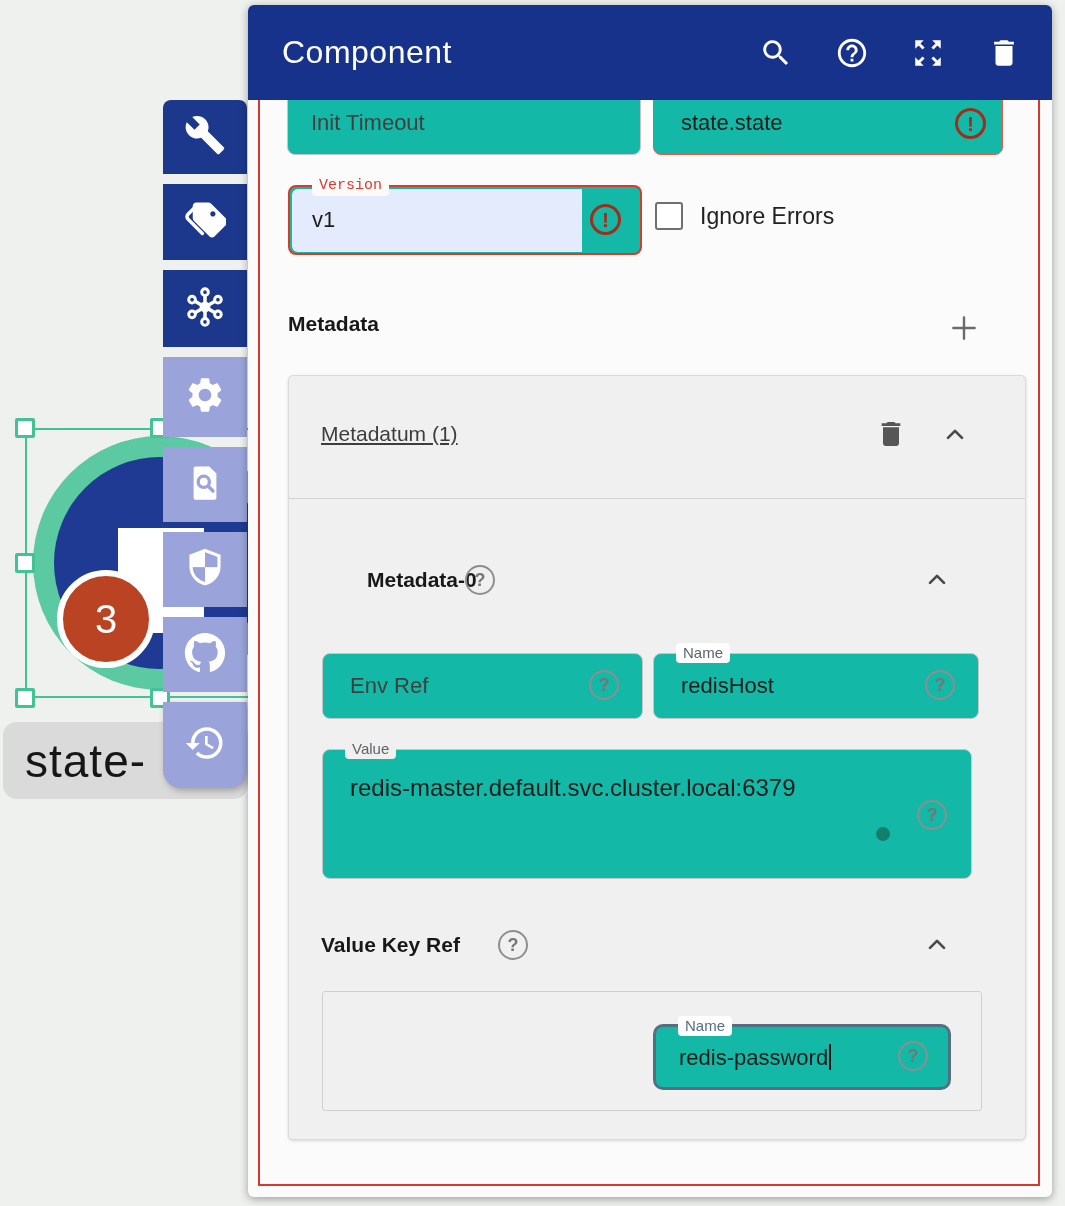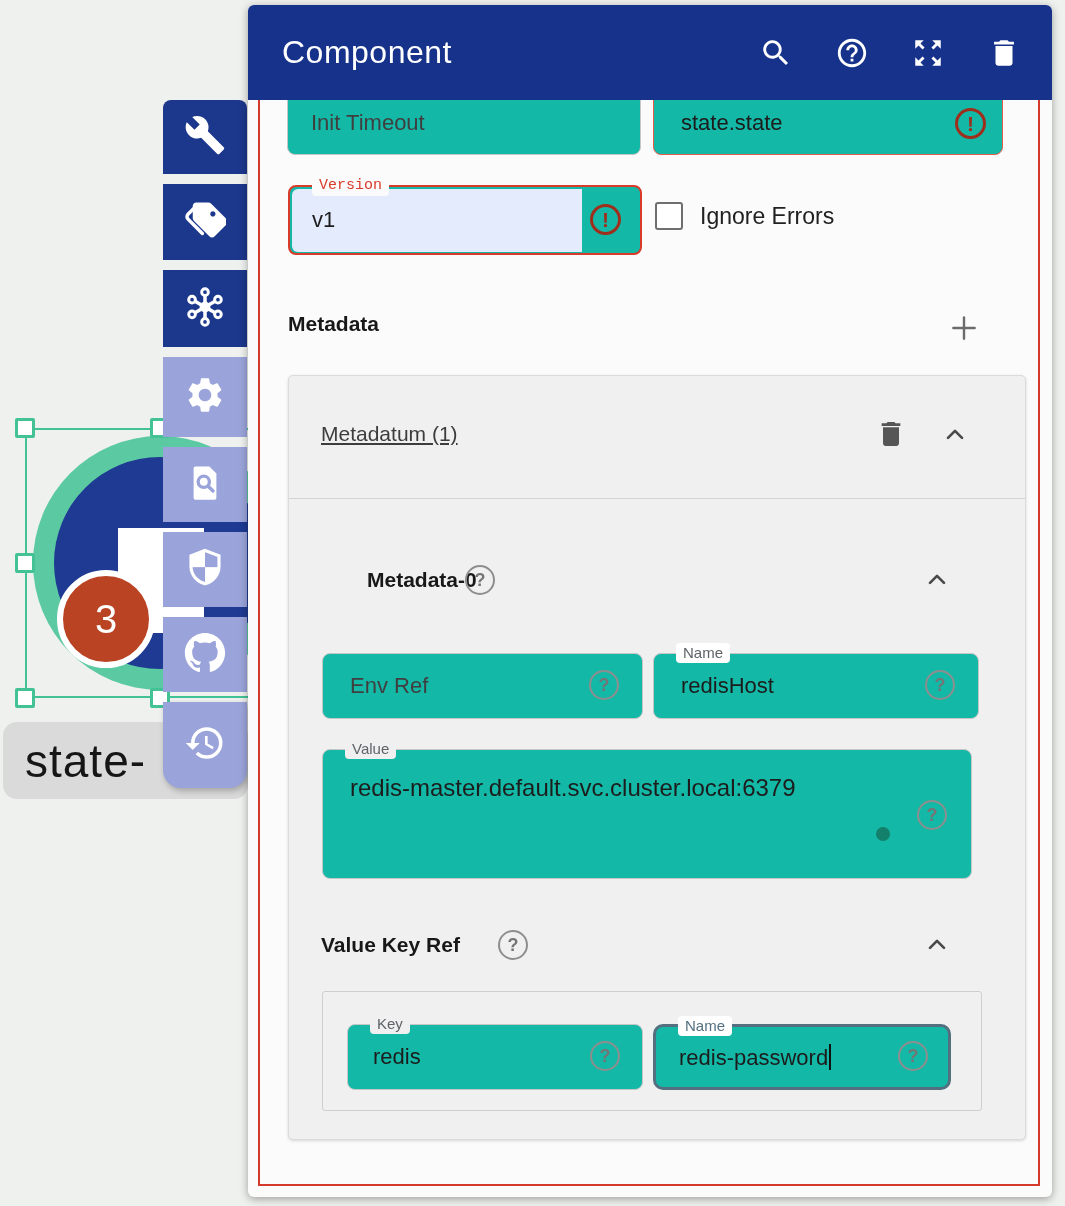--- a/index.html
+++ b/index.html
@@ -287,25 +287,20 @@
         <span class="qicon" style="left:594px; top:50px;"></span>
       </div>
 
       <div class="secthead" style="left:32px; top:557px;">Value Key Ref</div>
       <span class="qicon" style="left:209px; top:554px;"></span>
       <span class="chev" style="left:634px; top:555px;"><svg viewBox="0 0 24 24" width="28" height="28">
             <path d="M6 14.5L12 8.5L18 14.5" fill="none" stroke="#4a4a4a" stroke-width="2.3" stroke-linecap="round" stroke-linejoin="round"></path>
           </svg></span>
 
       <div id="skr-group">
-        <div class="field" id="f-key">
-          <span class="chip graybg">Key</span>
-          <span class="fval" style="left:25px; top:19px;">redis</span>
-          <span class="qicon" style="left:242px; top:16px;"></span>
-        </div>
         <div class="field" id="f-name2">
           <span class="chip focus">Name</span>
           <span class="fval" style="left:23px; top:17px;"><span>redis-password</span><span class="caret"></span></span>
           <span class="qicon" style="left:242px; top:14px;"></span>
         </div>
       </div>
     </div>
   </div>
 </div>
 

